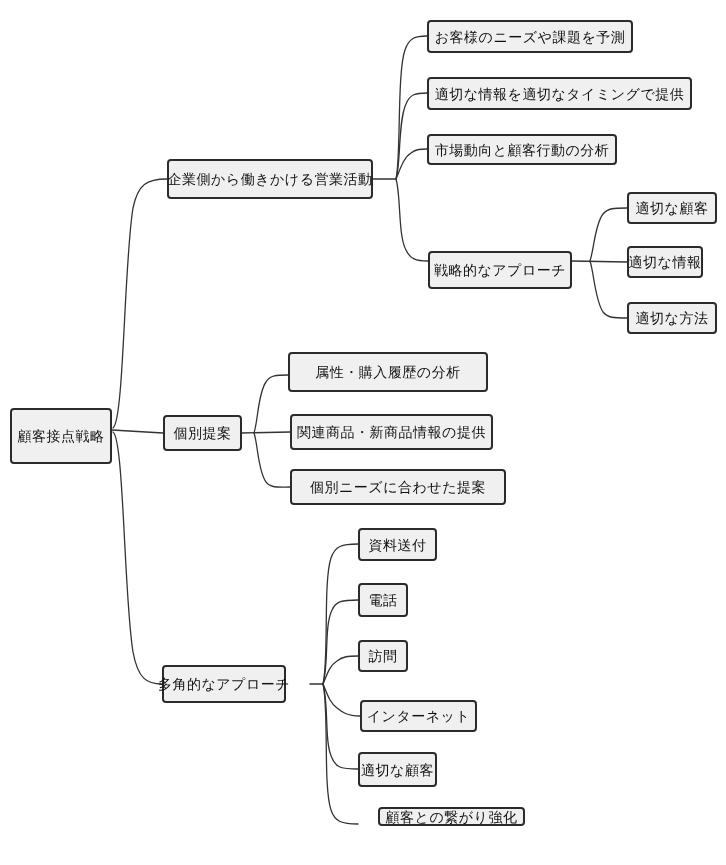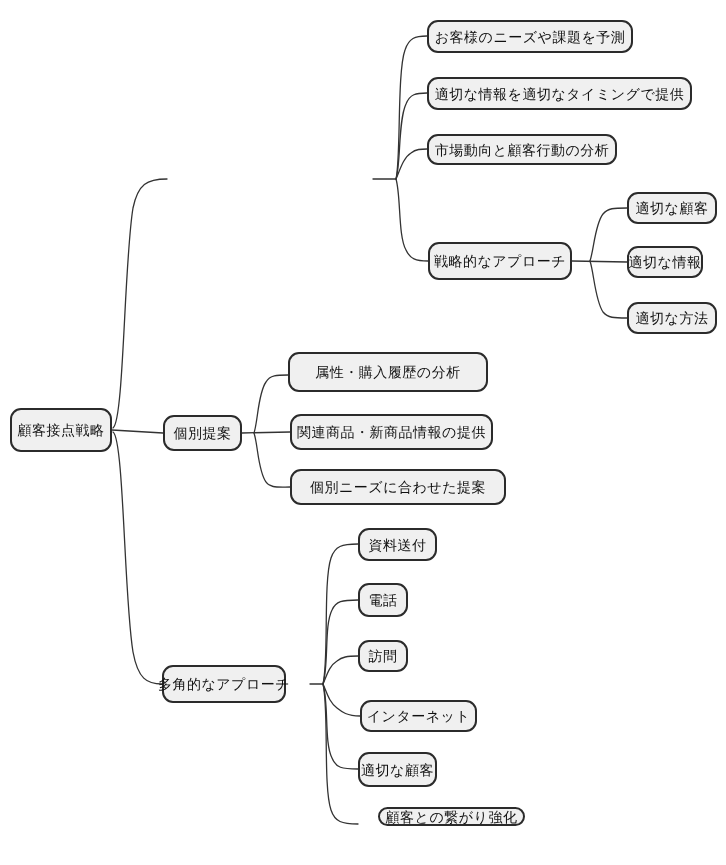--- a/index.html
+++ b/index.html
@@ -10,21 +10,21 @@
     font-family:"DejaVu Sans",sans-serif;
     overflow:hidden;
   }
   .edges{position:absolute;left:0;top:0;width:726px;height:865px;}
   .edges path{fill:none;stroke:#333333;stroke-width:1.3;stroke-linecap:round;}
   .node{
     position:absolute;box-sizing:border-box;
     display:flex;align-items:center;justify-content:center;
     background:#f0f0f0;
     border:2px solid #2b2b2b;
-    border-radius:11px;
+    border-radius:4px;
     font-size:14px;line-height:1;color:#111111;
     white-space:nowrap;letter-spacing:0.5px;
     text-align:right;
   }
 </style>
 </head>
 <body>
 
 <div class="canvas">
 
@@ -50,26 +50,27 @@
 
     <path d="M310,684 L323,684"></path>
     <path d="M323,684 C329,659 323,582 331,558 C335,546 342,544 358,544"></path>
     <path d="M323,684 C329,663 324,626 332,610 C336,601 342,600 358,600"></path>
     <path d="M323,684 C327,675 329,666 337,661 C342,657 347,656 358,656"></path>
     <path d="M323,684 C327,693 329,702 337,708 C342,712 347,716 360,716"></path>
     <path d="M323,684 C329,705 324,742 332,758 C336,768 342,769 358,769"></path>
     <path d="M323,684 C329,709 323,786 331,810 C335,822 342,824 358,824"></path>
   </svg>
 
-  <div class="node" style="left:10px;top:408px;width:102px;height:44px">顧客接点戦略</div>
+  <div class="node" style="left:10px;top:408px;width:102px;height:56px">顧客接点戦略</div>
 
+  <div class="node" style="left:167px;top:159px;width:206px;height:40px">企業側から働きかける営業活動</div>
   <div class="node" style="left:427px;top:20px;width:206px;height:33px">お客様のニーズや課題を予測</div>
   <div class="node" style="left:427px;top:77px;width:265px;height:33px">適切な情報を適切なタイミングで提供</div>
   <div class="node" style="left:427px;top:134px;width:190px;height:31px">市場動向と顧客行動の分析</div>
-  <div class="node" style="left:428px;top:242px;width:144px;height:38px">戦略的なアプローチ</div>
+  <div class="node" style="left:428px;top:251px;width:144px;height:38px">戦略的なアプローチ</div>
   <div class="node" style="left:627px;top:192px;width:90px;height:32px">適切な顧客</div>
   <div class="node" style="left:627px;top:246px;width:76px;height:32px">適切な情報</div>
   <div class="node" style="left:627px;top:302px;width:90px;height:32px">適切な方法</div>
 
   <div class="node" style="left:163px;top:415px;width:79px;height:36px">個別提案</div>
   <div class="node" style="left:288px;top:352px;width:200px;height:40px">属性・購入履歴の分析</div>
   <div class="node" style="left:290px;top:414px;width:203px;height:36px">関連商品・新商品情報の提供</div>
   <div class="node" style="left:290px;top:469px;width:216px;height:36px">個別ニーズに合わせた提案</div>
 
   <div class="node" style="left:162px;top:665px;width:124px;height:38px">多角的なアプローチ</div>

